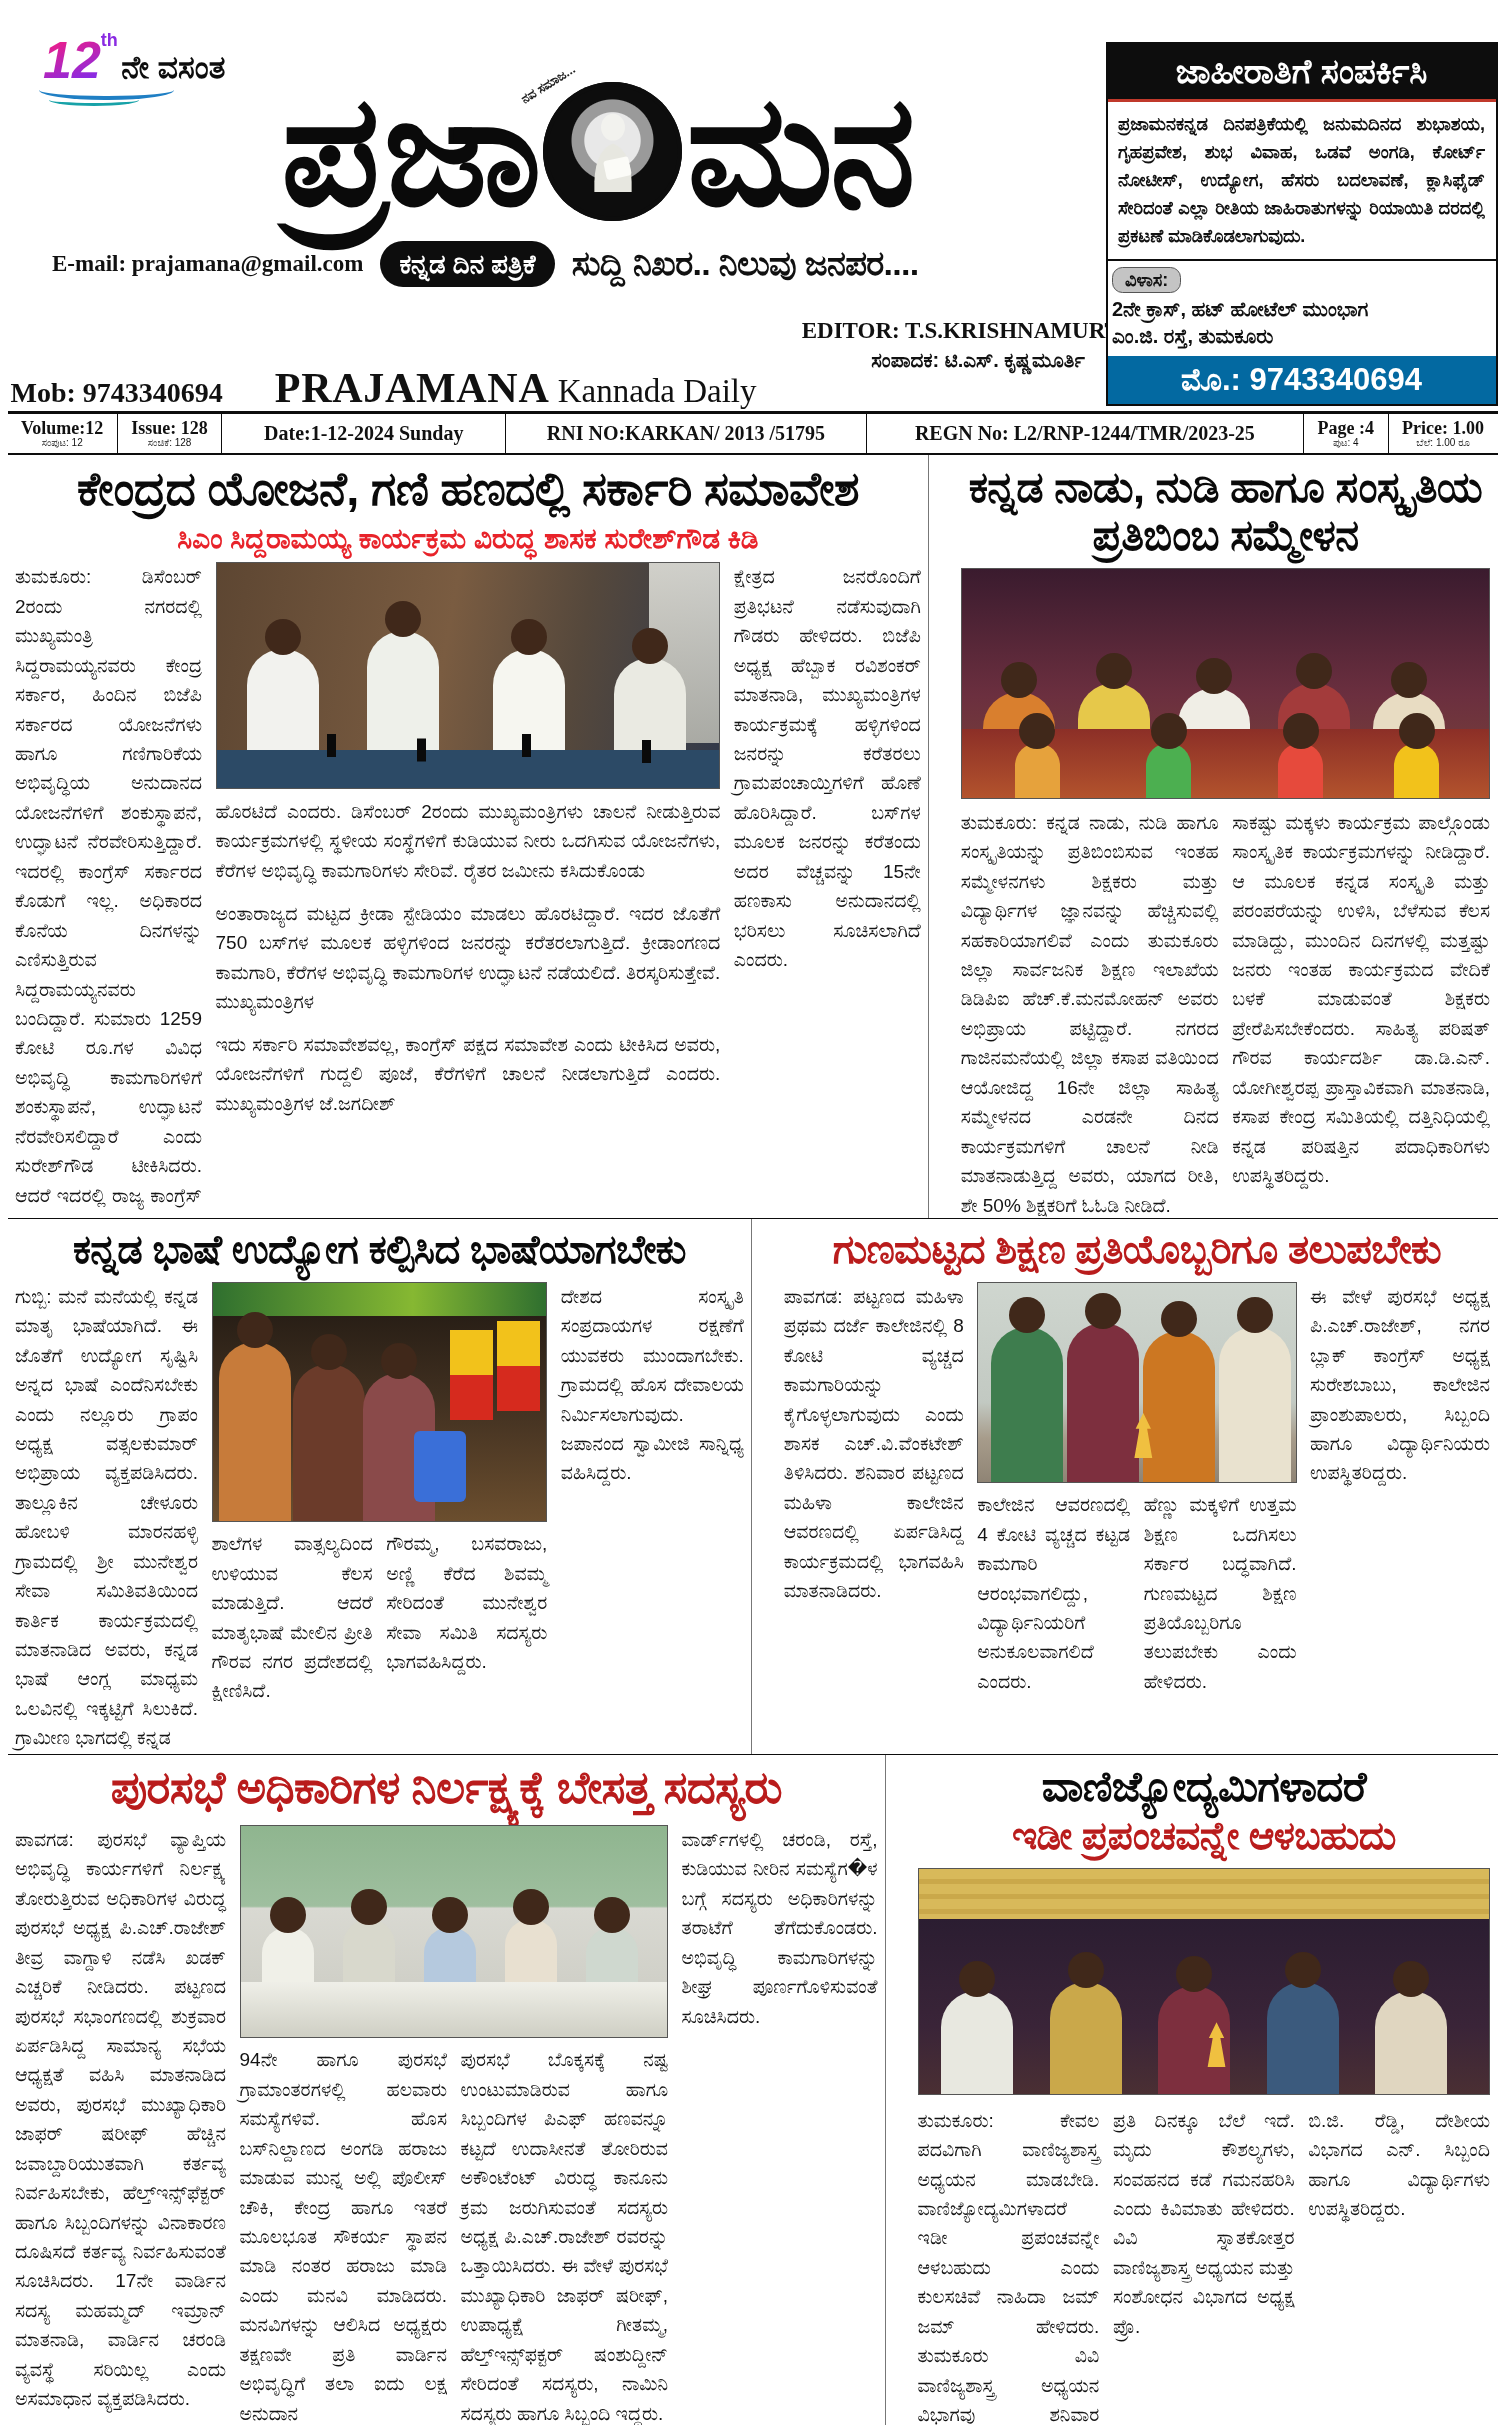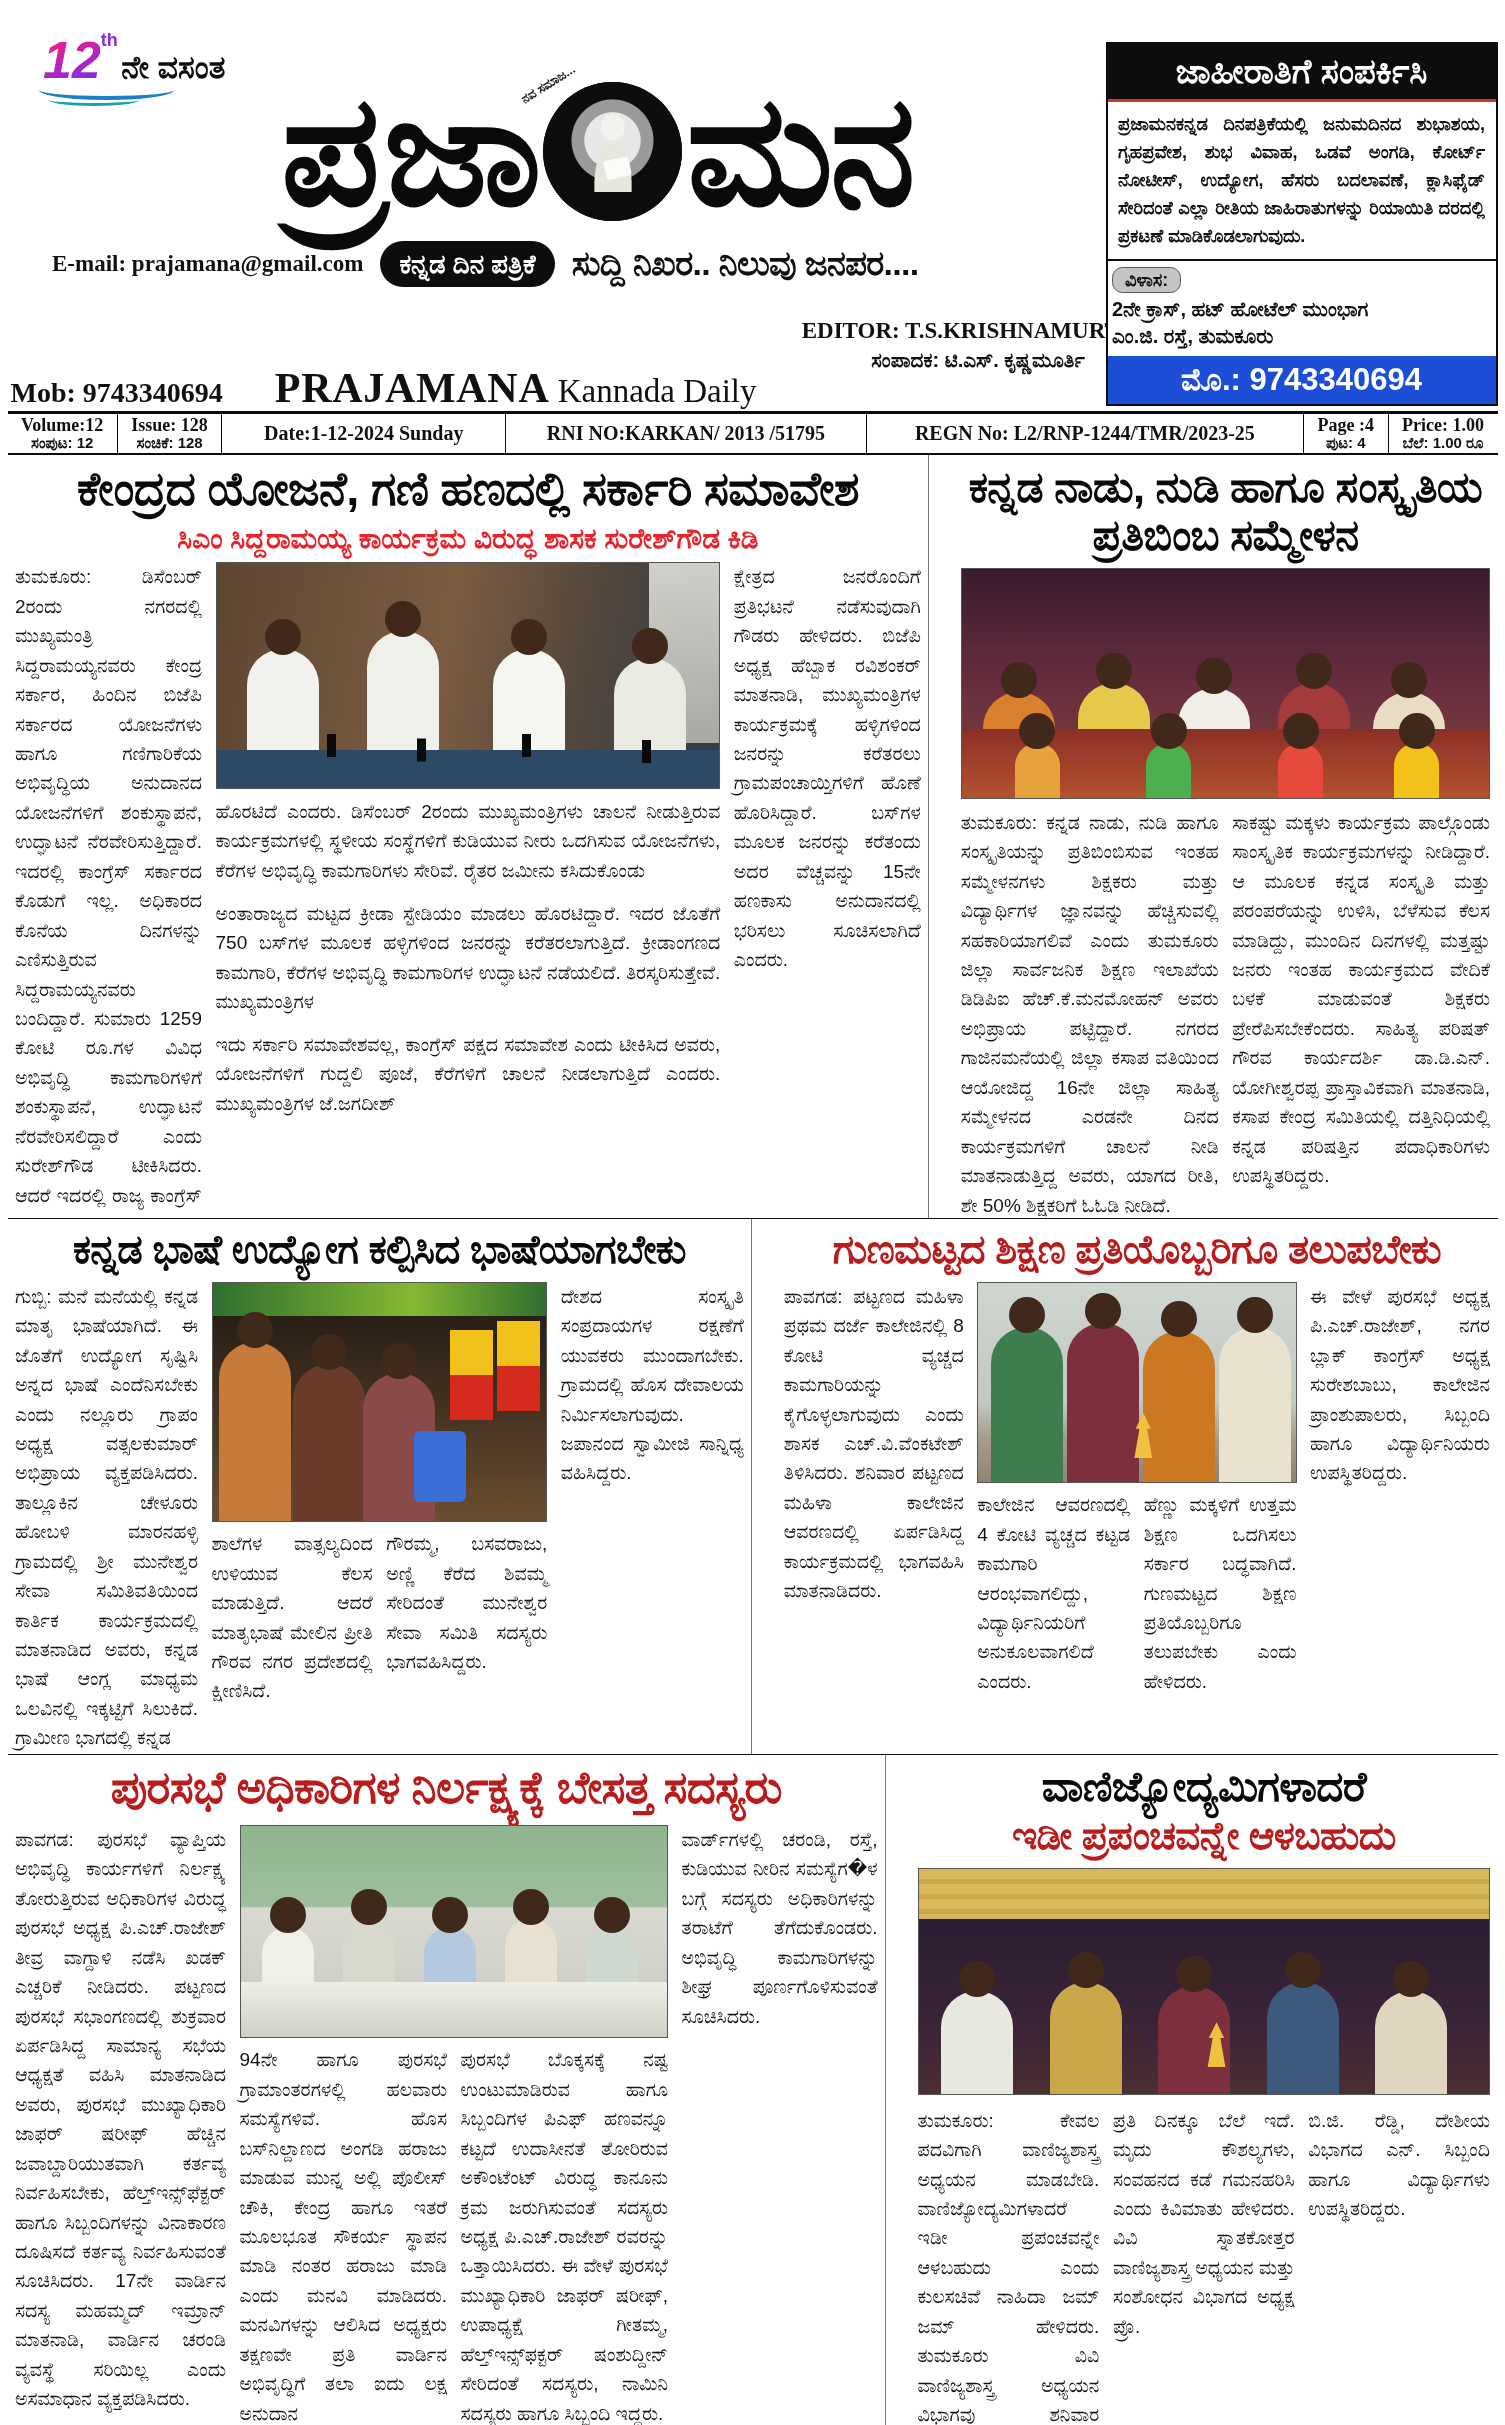--- a/index.html
+++ b/index.html
@@ -32,28 +32,28 @@
   .mob{font-family:"Liberation Serif","DejaVu Serif",serif;font-size:28px;font-weight:700;}
   .name-en{font-family:"Liberation Serif","DejaVu Serif",serif;font-size:33px;}
   .name-en b{font-size:42px;letter-spacing:0.7px;}
   
   .adbox{position:absolute;right:7.5px;top:42px;width:388px;border:2.2px solid #0d0d0d;background:#fff;}
   .adbox-head{background:#0d0d0d;color:#fff;text-align:center;font-size:34px;font-weight:800;padding:7.5px 3px;border-bottom:3.7px solid #c0392b;}
   .adbox-body{font-size:18px;font-weight:700;line-height:1.55;padding:9px 10.5px;text-align:justify;}
   .adbox-addr{border-top:2.2px solid #0d0d0d;text-align:left;padding:6px 4.5px 7.5px;}
   .addr-pill{display:inline-block;background:#c4c4c4;border:1.5px solid #555;border-radius:10.5px;font-size:18px;font-weight:800;padding:1.5px 12px;}
   .addr-line{font-size:20px;font-weight:800;margin-top:4.5px;}
-  .adbox-foot{background:#1d4ed8;color:#fff;text-align:center;font-size:31px;font-weight:800;padding:6px 3px;}
+  .adbox-foot{background:#0369a1;color:#fff;text-align:center;font-size:31px;font-weight:800;padding:6px 3px;}
   
   .infobar{height:39px;margin:0 7.5px;border-top:3px solid #0d0d0d;border-bottom:2.2px solid #0d0d0d;
            display:flex;align-items:stretch;}
   .ib{display:flex;flex-direction:column;justify-content:center;padding:1.5px 13.5px;border-left:1.5px solid #0d0d0d;text-align:center;}
   .ib:first-child{border-left:none;}
   .ib .l1{font-family:"Liberation Serif","DejaVu Serif",serif;font-size:18px;font-weight:700;line-height:1.05;}
-  .ib .l2{font-size:15px;font-weight:700;line-height:1.1;}
+  .ib .l2{font-size:10px;font-weight:400;line-height:1.1;}
   .ib.single{justify-content:center;text-align:center;}
   .ib.single .l1{font-size:20px;}
   
   main{display:block;margin:0 7.5px;}
   .row{display:flex;gap:24px;}
   .row2,.row3{border-top:1.5px solid #0d0d0d;}
   .art{padding:4.5px 7.5px;box-sizing:border-box;overflow:hidden;}
   .rule-r{border-right:0.7px solid #777;}
   .hl{font-weight:900;text-align:center;line-height:1.12;letter-spacing:-0.7px;color:#0a0a0a;margin:3px 0 0;}
   .hl.red{color:#b91c1c;}

